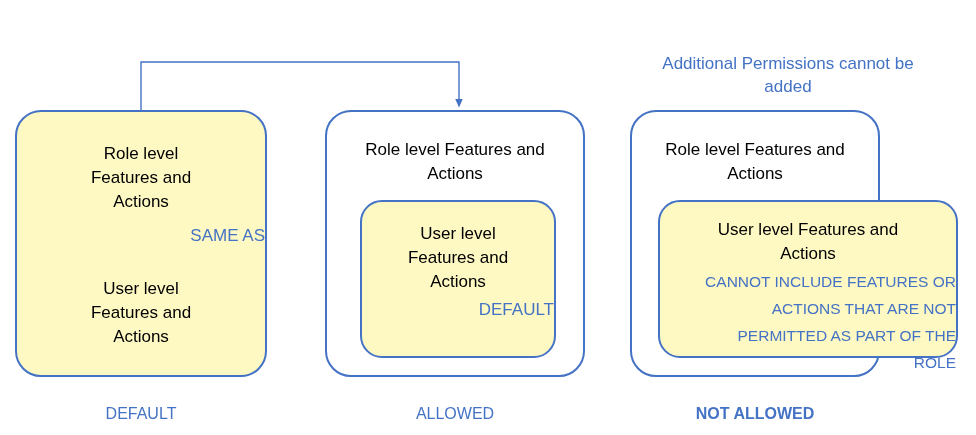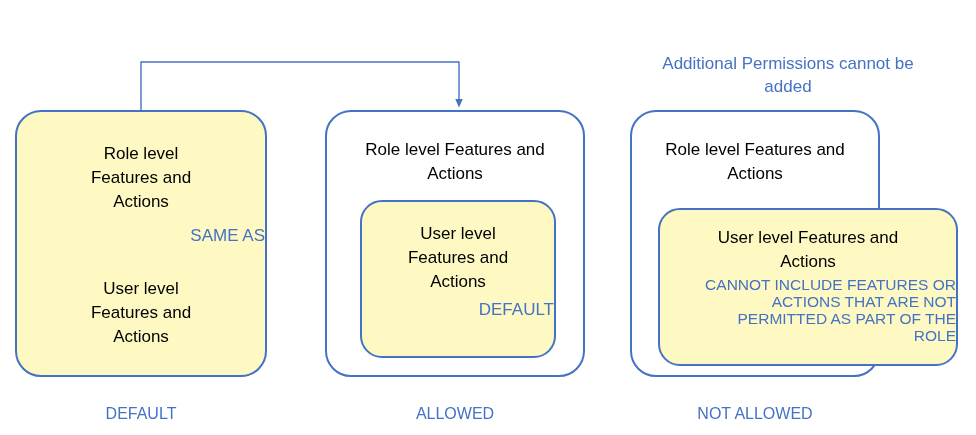--- a/index.html
+++ b/index.html
@@ -68,21 +68,21 @@
     font-size: 17px;
     line-height: 24px;
     white-space: pre-line;
   }
   .box-text.accent {
     color: #4472C4;
     text-align: right;
   }
   .box-text.caps {
     font-size: 15.5px;
-    line-height: 17px;
+    line-height: 27px;
     margin-left: 44px;
   }
 
   
   #box-default {
     left: 15px;
     top: 110px;
     width: 252px;
     height: 267px;
   }
@@ -113,41 +113,41 @@
   #box-notallowed-outer {
     left: 630px;
     top: 110px;
     width: 250px;
     height: 267px;
   }
   #box-notallowed-role { top: 26px; }
 
   #box-notallowed-inner {
     left: 658px;
-    top: 208px;
+    top: 200px;
     width: 300px;
     height: 158px;
     border-radius: 22px;
     padding-left: 36px;
   }
   #box-notallowed-user   { top: 16px; }
   #box-notallowed-cannot { top: 66px; }
 
   
   .bottom-label {
     position: absolute;
     top: 398px;
     color: #4472C4;
     font-size: 16px;
     text-align: center;
     margin-top: 7px;
   }
   #label-default     { left: 15px;  width: 252px; }
   #label-allowed     { left: 325px; width: 260px; }
-  #label-not-allowed { left: 630px; width: 250px; }
+  #label-not-allowed { left: 630px; width: 250px; font-weight: bold; }
 </style>
 </head>
 <body>
 
 <div id="diagram-root">
 
   <svg id="connector" viewBox="0 0 976 435" xmlns="http://www.w3.org/2000/svg">
     <defs>
       <marker id="arrowhead" markerWidth="7" markerHeight="7" refX="3.2" refY="3.3" orient="auto" markerUnits="strokeWidth">
         <path d="M0.4,0.6 L6.4,3.3 L0.4,6.0 z" fill="#4472C4"></path>

